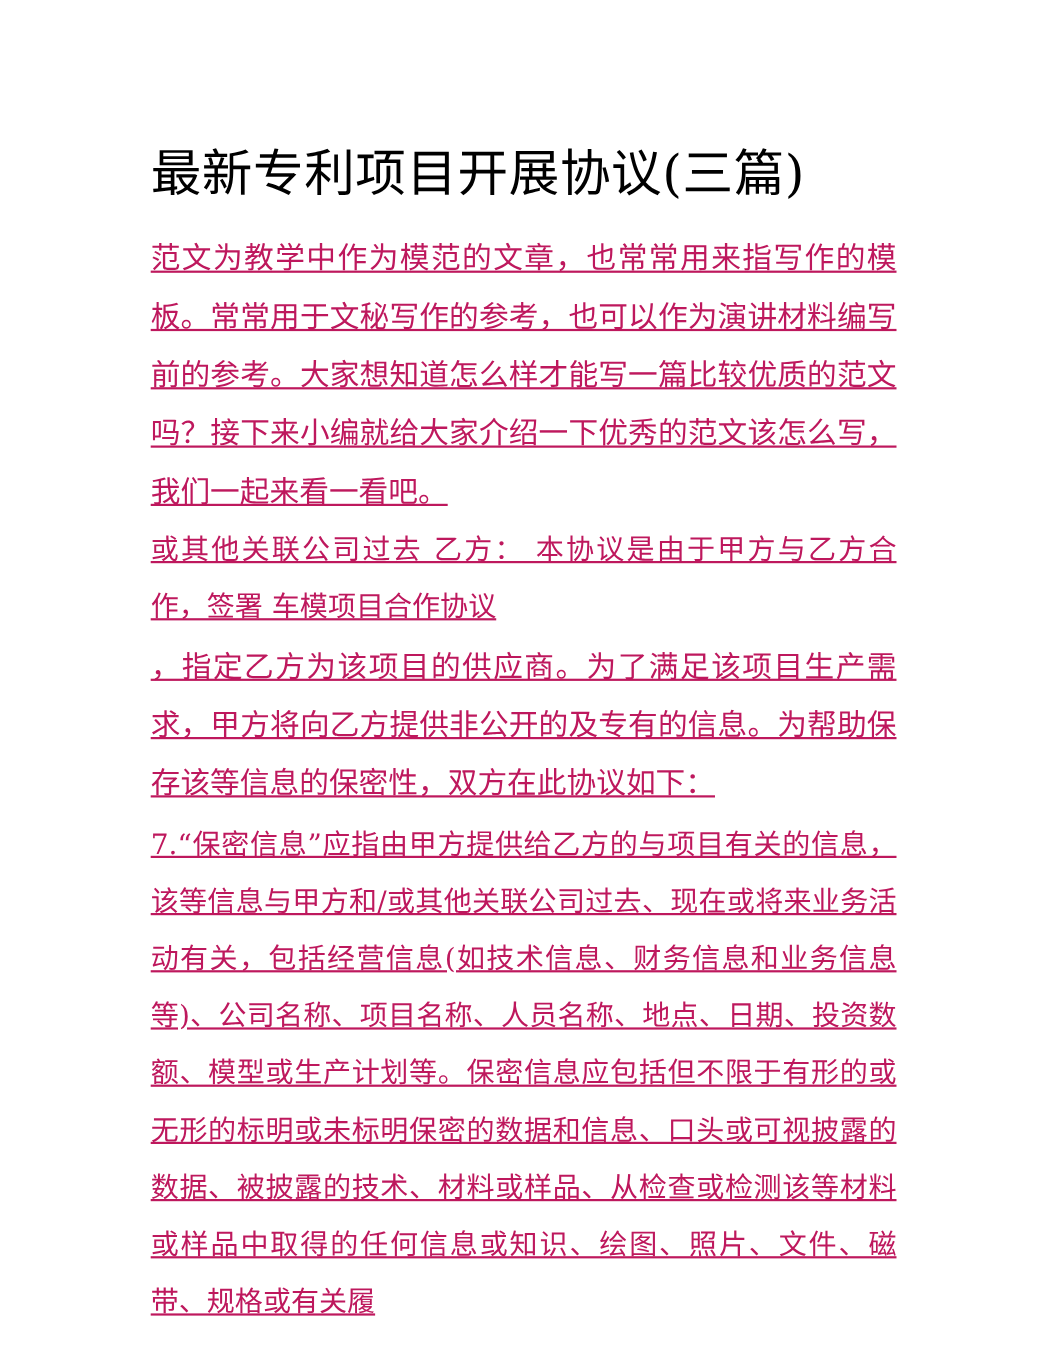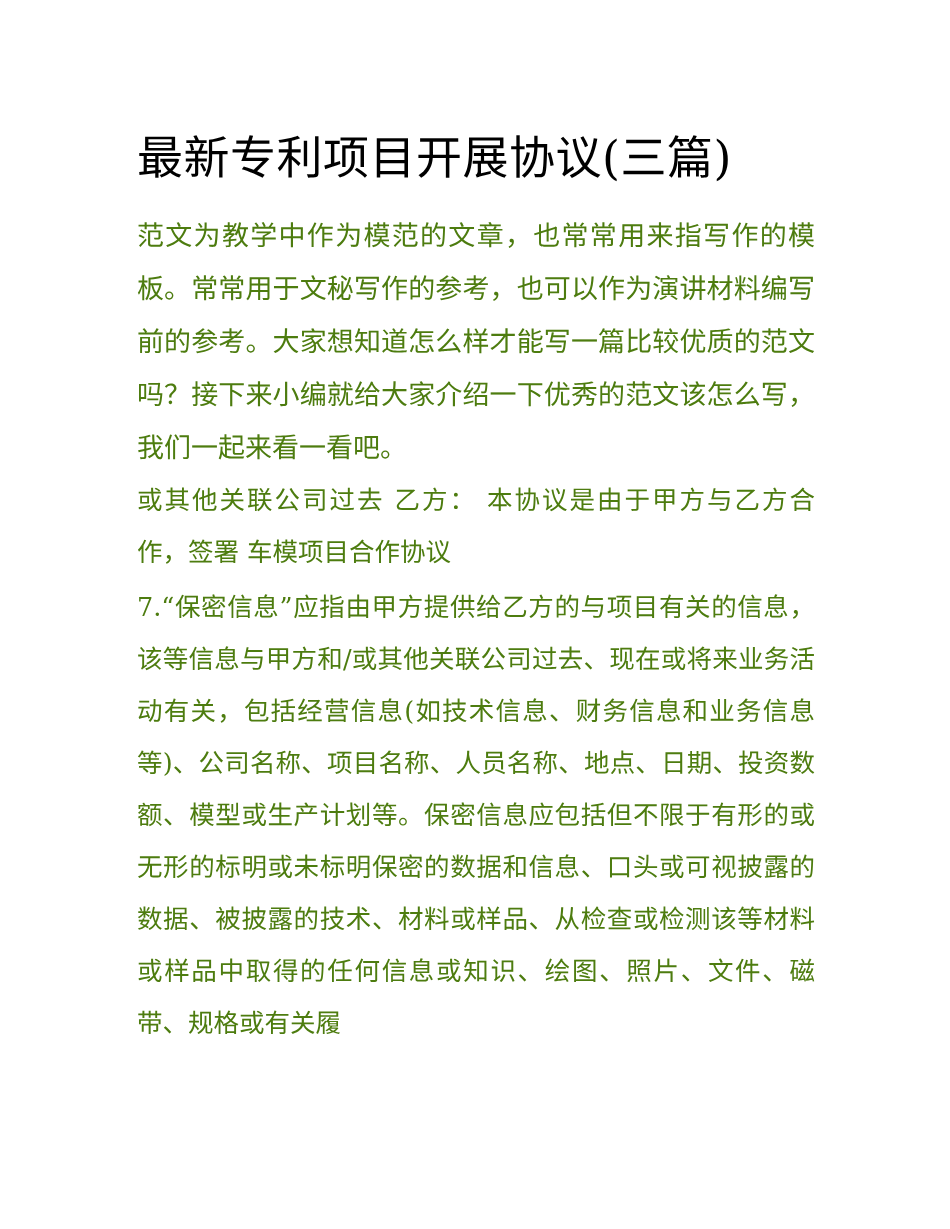--- a/index.html
+++ b/index.html
@@ -41,26 +41,27 @@
     letter-spacing: 0.5px;
     margin: 0;
     padding-top: 113px;
     white-space: nowrap;
   }
 
   .para {
     font-family: "DejaVu Serif", "Liberation Serif", serif;
     font-size: 27px;
     line-height: 53px;
-    color: #4d7c0f;
+    color: #be185d;
     margin: 0;
     text-align: justify;
     text-justify: inter-ideograph;
     word-break: break-all;
     letter-spacing: 0;
+    text-decoration: underline;
   }
 
   .para-intro {
     padding-top: 22px;
   }
 
   .para-sub {
     font-size: 25.5px;
     line-height: 52px;
   }
@@ -80,17 +81,18 @@
 
 <div class="page">
   <div class="content">
 
     <h1 class="doc-title">最新专利项目开展协议(三篇)</h1>
 
     <p class="para para-intro">范文为教学中作为模范的文章，也常常用来指写作的模板。常常用于文秘写作的参考，也可以作为演讲材料编写前的参考。大家想知道怎么样才能写一篇比较优质的范文吗？接下来小编就给大家介绍一下优秀的范文该怎么写，我们一起来看一看吧。</p>
 
     <p class="para para-sub">或其他关联公司过去 乙方： 本协议是由于甲方与乙方合作，签署 车模项目合作协议</p>
 
+    <p class="para para-body">，指定乙方为该项目的供应商。为了满足该项目生产需求，甲方将向乙方提供非公开的及专有的信息。为帮助保存该等信息的保密性，双方在此协议如下：</p>
 
     <p class="para para-clause">7.“保密信息”应指由甲方提供给乙方的与项目有关的信息，该等信息与甲方和/或其他关联公司过去、现在或将来业务活动有关，包括经营信息(如技术信息、财务信息和业务信息等)、公司名称、项目名称、人员名称、地点、日期、投资数额、模型或生产计划等。保密信息应包括但不限于有形的或无形的标明或未标明保密的数据和信息、口头或可视披露的数据、被披露的技术、材料或样品、从检查或检测该等材料或样品中取得的任何信息或知识、绘图、照片、文件、磁带、规格或有关履</p>
 
   </div>
 </div>
 
 </body></html>

